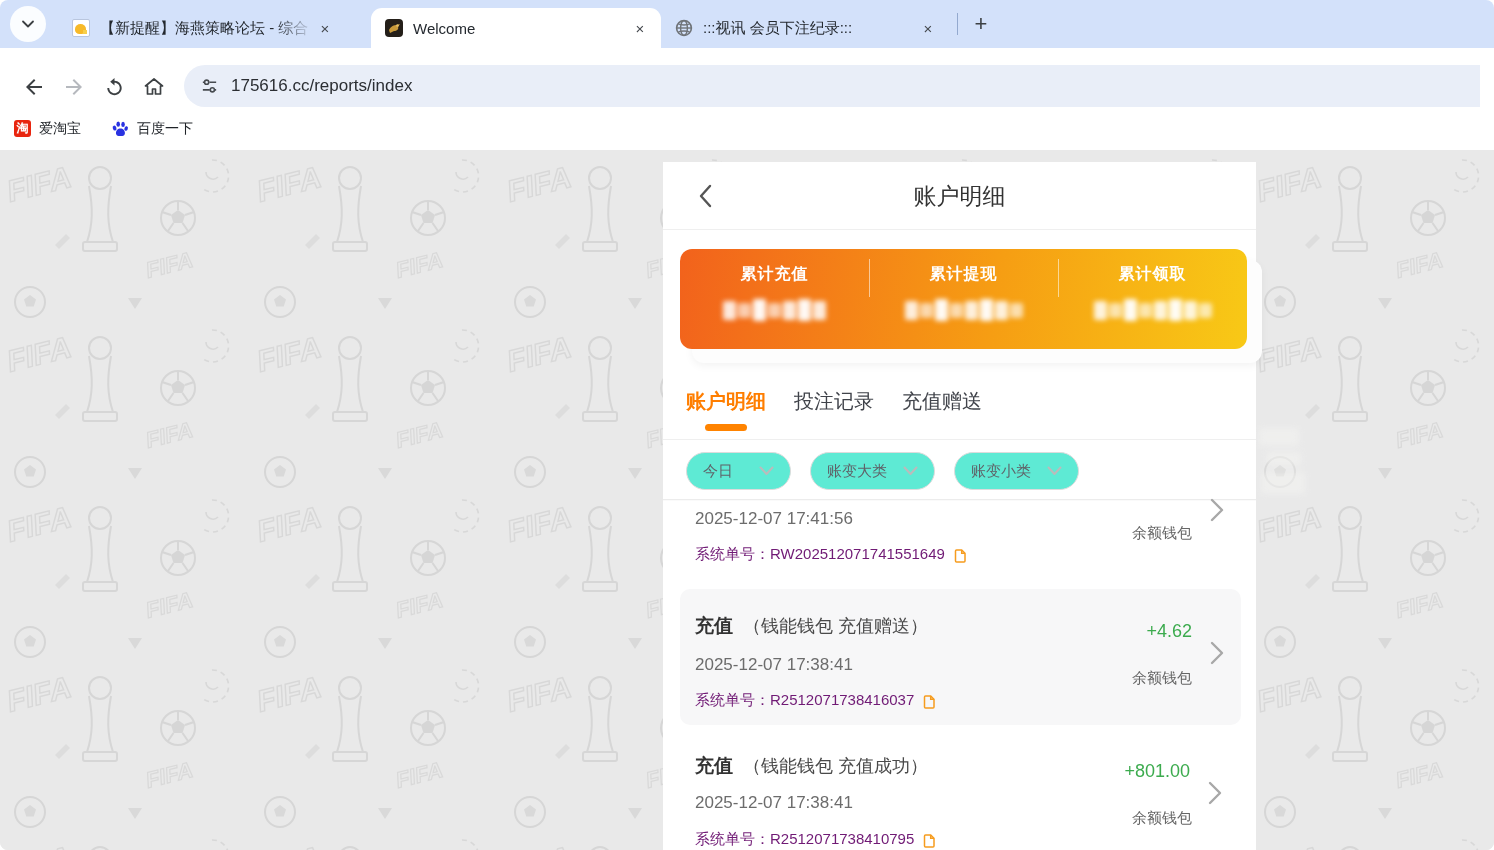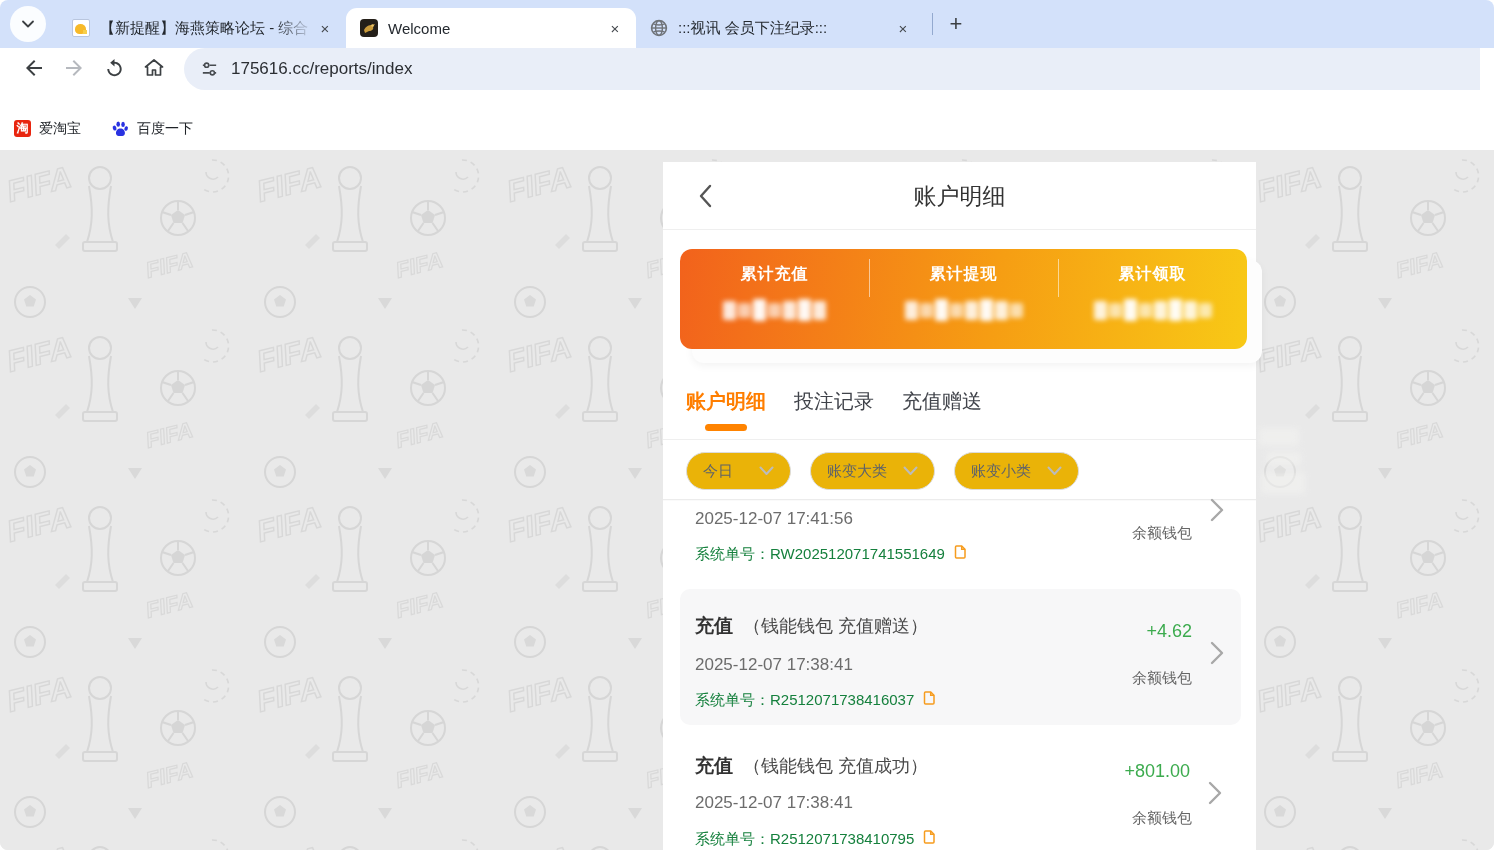--- a/index.html
+++ b/index.html
@@ -5,34 +5,34 @@
   * { margin:0; padding:0; box-sizing:border-box; }
   html,body { width:1494px; height:850px; overflow:hidden; }
   body { font-family:"Liberation Sans","DejaVu Sans",sans-serif; }
   .window { position:relative; width:1494px; height:850px; background:#fff; overflow:hidden;border-radius:8px; }
 
   
   .tabbar { height:48px; background:#d3e1fa; display:flex; align-items:flex-end; padding-left:6px; position:relative; }
   .tab-search-btn { align-self:center; width:36px; height:36px; border-radius:50%; background:#fbfdff; display:flex; align-items:center; justify-content:center; margin:0 12px 0 4px; flex:none; }
   .tab { height:40px; display:flex; align-items:center; padding:0 10px 0 14px; font-size:15px; color:#24292f; position:relative; }
   .tab.inactive { width:288px; }
-  .tab.active { width:290px; background:#fff; border-radius:11px 11px 0 0; }
+  .tab.active { width:290px; background:#fff; border-radius:11px 11px 0 0;margin-left:25px; }
   .tab .fav { width:18px; height:18px; margin-right:10px; flex:none; }
   .tab .t-title { flex:1; white-space:nowrap; overflow:hidden; }
   .tab.inactive .t-title { -webkit-mask-image:linear-gradient(90deg,#000 82%,transparent); mask-image:linear-gradient(90deg,#000 82%,transparent); }
   .tab-close { width:22px; height:22px; border-radius:50%; display:flex; align-items:center; justify-content:center; color:#45494e; font-size:15px; line-height:1; flex:none; }
   .tab-sep { width:1px; height:22px; background:#93a9cf; align-self:center; margin:0 8px; }
   .new-tab-btn { align-self:center; width:30px; height:30px; display:flex; align-items:center; justify-content:center; font-size:22px; color:#3c4043; }
 
   .fav-forum { width:18px; height:18px; background:#fff; border:1px solid #b9c6de; border-radius:2px; position:relative; overflow:hidden; }
   .fav-forum .sun { position:absolute; left:2px; top:4px; width:11px; height:10px; background:#f7b928; border-radius:50% 50% 40% 40%; }
   .fav-forum .dot { position:absolute; right:2px; bottom:2px; width:4px; height:4px; background:#f7cf4b; }
   .fav-dark { width:19px; height:19px; background:#241f19; border-radius:4px; display:flex; align-items:center; justify-content:center; }
 
-  .toolbar { height:59px; background:#fff; display:flex; align-items:flex-start; padding:0 14px; }
+  .toolbar { height:59px; background:#fff; display:flex; align-items:flex-end; padding:0 14px; }
   .nav-btn { width:40px; height:40px; display:flex; align-items:center; justify-content:center; flex:none; }
   .urlbar { flex:1; height:42px; margin-left:10px; background:#e9eef8; border-radius:21px 0 0 21px; display:flex; align-items:center; padding:0 16px; }
   .url-text { font-size:17px; color:#2b2e33; margin-left:12px; }
 
   .bookmarks { height:43px; background:#fff; display:flex; align-items:center; padding-left:14px; gap:30px; }
   .bm { display:flex; align-items:center; gap:8px; font-size:14px; color:#1f2328; }
   .bm-tb { width:17px; height:17px; background:#e8250f; border-radius:3px; color:#fff; font-size:12px; font-weight:bold; display:flex; align-items:center; justify-content:center; }
 
   
   .content { position:relative; height:700px; background:#e9e9e9; overflow:hidden; }
@@ -56,29 +56,29 @@
   .masked-value i:nth-child(odd){ height:19px; opacity:.85; }
   .masked-value i:nth-child(even){ height:15px; opacity:.65; }
   .masked-value i:nth-child(3n){ height:22px; opacity:.95; }
 
   .seg-tabs { display:flex; gap:28px; padding:16px 0 0 23px; border-bottom:1px solid #efefef; height:68px; }
   .seg-tab { font-size:20px; color:#40434a; text-align:center; }
   .seg-tab.active { color:#ff7e00; font-weight:bold; }
   .seg-underline { width:42px; height:7px; border-radius:4px; background:#ff8300; margin:9px auto 0; }
 
   .filters { display:flex; gap:19px; padding:12px 0 0 23px; height:60px; border-bottom:1px solid #ececec; box-shadow:0 1px 0 rgba(0,0,0,.02); }
-  .pill { height:38px; border:1px solid #dcdcdc; border-radius:19px; display:flex; align-items:center; padding:0 16px; font-size:15px; color:#5f6369; gap:16px; background:#eab308; }
+  .pill { height:38px; border:1px solid #dcdcdc; border-radius:19px; display:flex; align-items:center; padding:0 16px; font-size:15px; color:#5f6369; gap:16px; background:#5eead4; }
   .pill:first-child { gap:26px; }
 
   .list { position:relative; }
   .record { position:relative; }
   .rec-title-row { font-size:18px; color:#4a4a4a; }
   .rec-title-row b { color:#333; font-size:19px; margin-right:10px; }
   .rec-date { font-size:17px; color:#6c6c6c; }
-  .rec-order { font-size:15px; color:#15803d; display:flex; align-items:flex-start; gap:8px; }
+  .rec-order { font-size:15px; color:#701a75; display:flex; align-items:flex-end; gap:8px; }
   .rec-amount { font-size:18px; color:#3cab4e; text-align:right; }
   .rec-wallet { font-size:15px; color:#666; }
   .rec-chevron { position:absolute; top:0; }
 
   .rec1 { padding:9px 0 0 32px; height:84px; }
   .rec1 .rec-date { margin-bottom:16px; }
   .rec1 .rec-amount-wrap { position:absolute; right:64px; top:-22px; }
   .rec1 .rec-wallet { position:absolute; right:64px; top:24px; }
   .rec1 .rec-chevron { right:32px; top:-2px; }
 

